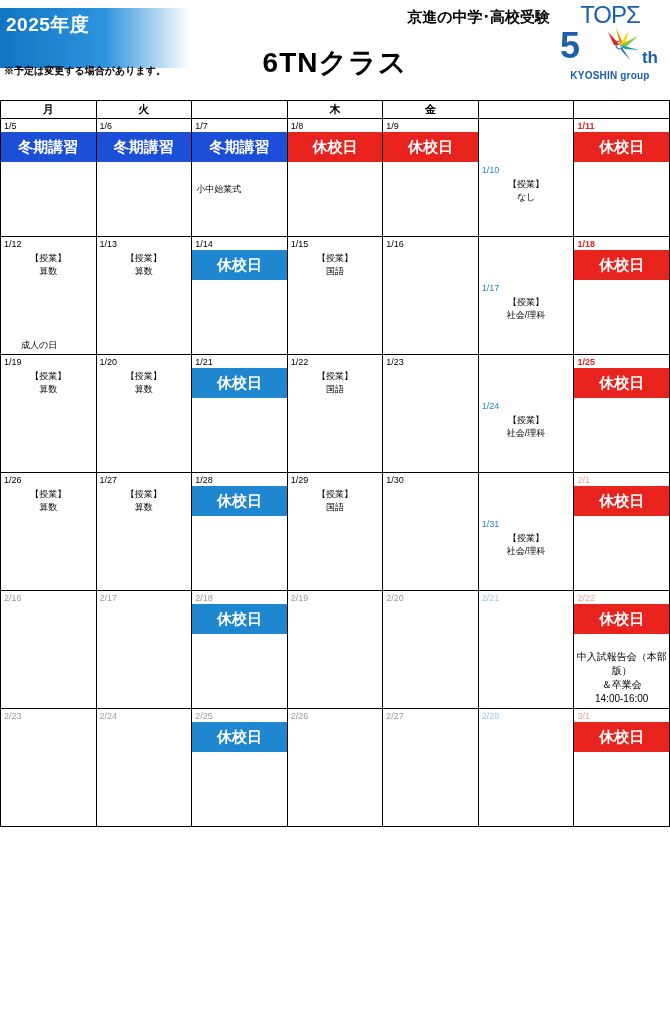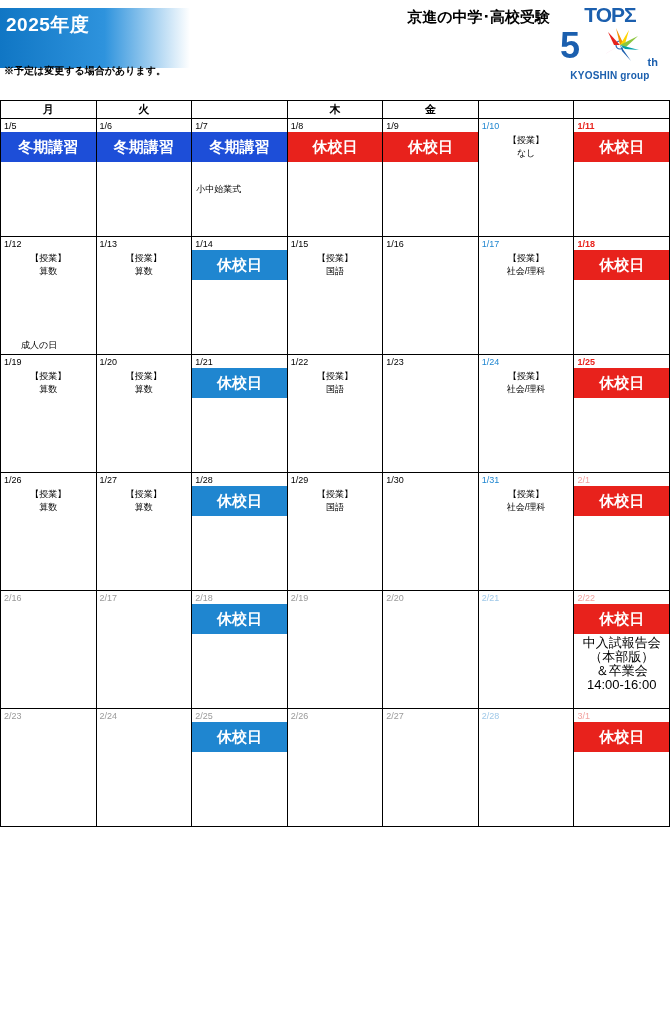--- a/index.html
+++ b/index.html
@@ -54,42 +54,42 @@
     font-weight: bold;
     white-space: nowrap;
   }
   .brand-mark {
     position: absolute;
     right: 4px; top: 4px;
     width: 112px;
     text-align: center;
   }
   .topsigma {
-    font-size: 21px;
-    font-weight: bold;
+    font-size: 24px;
+    font-weight: normal;
     color: #1b5fae;
     letter-spacing: -1px;
     line-height: 22px;
   }
   .fifty {
     position: relative;
     height: 44px;
   }
   .fifty .num {
     position: absolute;
     left: 6px; top: 2px;
     font-size: 36px;
     font-weight: bold;
     color: #1b5fae;
     line-height: 36px;
   }
   .fifty .th {
     position: absolute;
     right: 8px; bottom: 2px;
-    font-size: 11px;
+    font-size: 17px;
     font-weight: bold;
     color: #1b5fae;
   }
   .burst {
     position: absolute;
     left: 44px; top: 0px;
     width: 44px; height: 40px;
   }
   .kyoshin {
     font-size: 10px;
@@ -122,21 +122,21 @@
   td.day {
     height: 118px;
     padding: 0;
     position: relative;
   }
   .datenum {
     font-size: 9px;
     padding: 2px 0 0 3px;
     line-height: 10px;
   }
-  .d-sat { color: #1f86d0; }
+  .d-sat { color: #1f86d0; margin-top: 44px; }
   .d-sun { color: #e8221c; font-weight: bold; }
   .d-gray { color: #9a9a9a; }
   .d-grayblue { color: #9fc8e8; }
   .d-grayred { color: #f2a3a0; }
 
   .band {
     height: 30px;
     line-height: 30px;
     text-align: center;
     font-size: 15px;
@@ -164,35 +164,36 @@
   }
   .mid-note {
     position: absolute;
     left: 0; right: 0;
     top: 64px;
     font-size: 9px;
     padding-left: 4px;
   }
   .below-band {
     text-align: center;
-    font-size: 13px;
+    font-size: 10px;
     line-height: 14px;
-    padding-top: 2px;
+    padding-top: 16px;
   }
 </style>
 </head>
 <body>
 
 <div class="page">
 
   <div class="header">
     <div class="year-badge">
       <span>2025年度</span>
     </div>
     <div class="note">※予定は変更する場合があります。</div>
+    <div class="class-title">6TNクラス</div>
     <div class="brand-line">京進の中学･高校受験</div>
     <div class="brand-mark">
       <div class="topsigma">ΤΟΡΣ</div>
       <div class="fifty">
         <div class="num">5</div>
         <svg class="burst" viewBox="0 0 44 40">
           <g>
             <circle cx="22" cy="19" r="4" fill="#ffffff" stroke="#1b5fae" stroke-width="1.2"></circle>
             <path d="M22 19 L10 6 L16 19 Z" fill="#e8221c"></path>
             <path d="M22 19 L18 2 L25 17 Z" fill="#f39200"></path>

